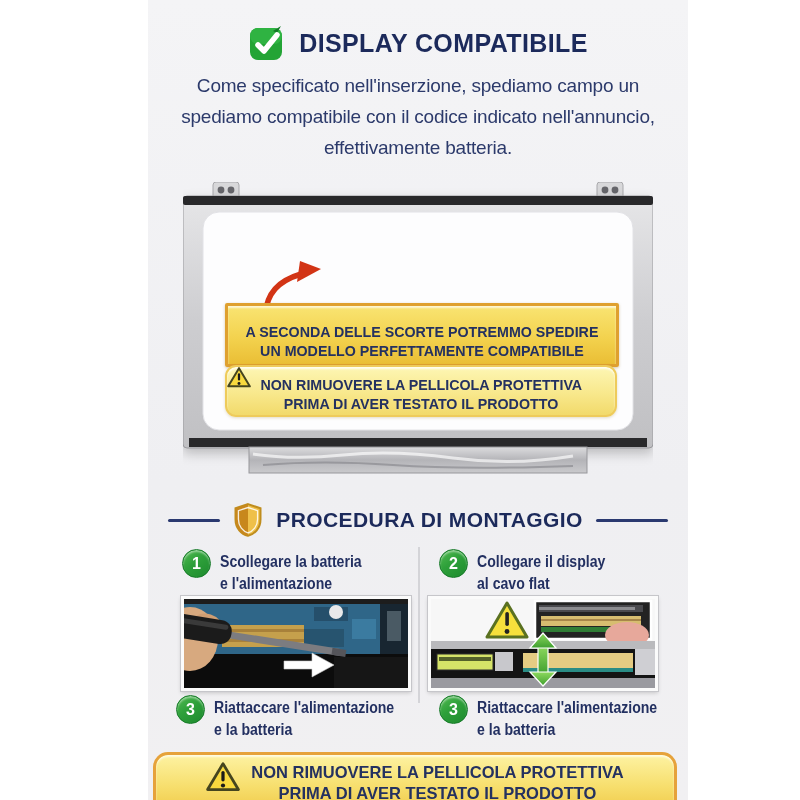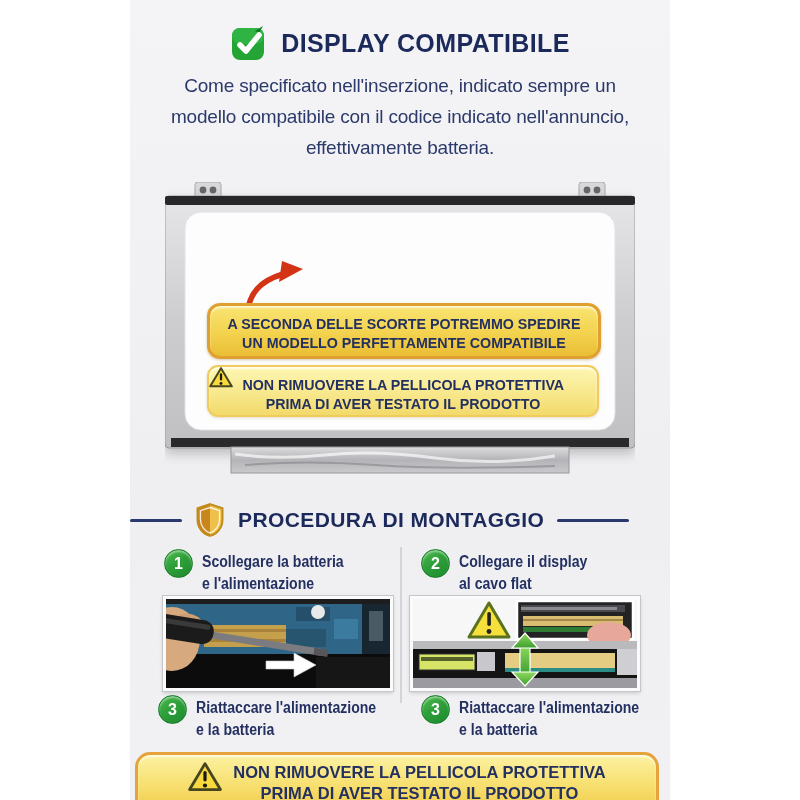--- a/index.html
+++ b/index.html
@@ -1,45 +1,45 @@
 <!DOCTYPE html>
 <html><head>
 <meta charset="utf-8">
 <style>
   html,body{margin:0;padding:0;background:#ffffff;}
   .canvas{position:relative;width:800px;height:800px;background:#ffffff;overflow:hidden;
           font-family:"Liberation Sans","DejaVu Sans",sans-serif;color:#22305e;}
-  .content{position:absolute;left:130px;top:0;width:540px;height:800px;
+  .content{position:absolute;left:148px;top:0;width:540px;height:800px;
            background:linear-gradient(180deg,#f4f4f6 0%,#efeff2 60%,#f1f0f2 100%);}
 
   
   .header{position:absolute;top:24px;left:0;width:540px;display:flex;align-items:center;justify-content:center;gap:13px;}
   .title{font-size:25px;font-weight:bold;color:#1c2a5b;letter-spacing:.4px;}
 
   
   .para{position:absolute;top:74px;left:0;width:540px;text-align:center;
         font-size:19px;line-height:24px;color:#2c3a6b;letter-spacing:-.2px;}
   .para div{margin-bottom:7px;}
 
   
   .panel{position:absolute;left:35px;top:182px;width:470px;height:296px;}
   .panel svg{position:absolute;left:0;top:0;}
   .lbl{position:absolute;left:42px;width:388px;text-align:center;
        font-weight:bold;color:#243160;font-size:15px;line-height:19px;}
   .lbl .line{white-space:nowrap;transform:scaleX(.95);transform-origin:50% 50%;}
-  .lbl-stock{top:121px;height:42px;padding-top:8px;border:3px solid #dfa02f;border-radius:13px;
+  .lbl-stock{top:121px;height:42px;padding-top:16px;border:3px solid #dfa02f;border-radius:2px;
        background:linear-gradient(180deg,#f9e472 0%,#f3d24e 55%,#eabe35 100%);
        box-shadow:inset 0 2px 2px rgba(255,255,255,.7),0 1px 3px rgba(140,100,20,.35);}
   .lbl-film{top:183px;height:40px;padding-top:8px;border:2px solid #eecb5b;border-radius:11px;
        background:linear-gradient(180deg,#fdf6b4 0%,#f8e88c 55%,#f2da6b 100%);
        box-shadow:inset 0 2px 2px rgba(255,255,255,.8),0 1px 3px rgba(150,120,30,.25);}
   .lbl-film .line1-wrap{display:flex;align-items:center;justify-content:center;gap:7px;}
 
   
-  .section-head{position:absolute;top:502px;left:0;width:540px;display:flex;align-items:center;gap:13px;}
+  .section-head{position:absolute;top:502px;left:0;width:540px;display:flex;align-items:center;justify-content:center;gap:13px;}
   .rule{height:3px;background:#2a3970;border-radius:2px;}
   .rule-left{width:52px;}
   .rule-right{width:72px;}
   .section-title{font-size:21px;font-weight:bold;color:#1c2a5b;letter-spacing:.4px;}
 
   
   .steps{position:absolute;top:545px;left:0;width:540px;height:200px;}
   .col-divider{position:absolute;left:270px;top:2px;width:2px;height:156px;background:#d4d4d8;}
   .step{position:absolute;display:flex;align-items:flex-start;gap:9px;}
   .step-num{width:27px;height:27px;border-radius:50%;flex:0 0 27px;
@@ -69,22 +69,22 @@
       <svg width="38" height="38" viewBox="0 0 38 38">
         <rect x="2" y="4" width="32" height="32" rx="8" fill="#23a435"></rect>
         <rect x="2" y="4" width="32" height="16" rx="8" fill="#2fb342"></rect>
         <path d="M33 2 L29 9 L25 7 Z" fill="#157a28"></path>
         <path d="M10 21 L16 27 L29 11" fill="none" stroke="#ffffff" stroke-width="5.5" stroke-linecap="round" stroke-linejoin="round"></path>
       </svg>
       <div class="title">DISPLAY COMPATIBILE</div>
     </div>
 
     <div class="para">
-      <div>Come specificato nell'inserzione, indicato sempre un</div>
-      <div>modello compatibile con il codice indicato nell'annuncio,</div>
+      <div>Come specificato nell'inserzione, spediamo campo un</div>
+      <div>spediamo compatibile con il codice indicato nell'annuncio,</div>
       <div>effettivamente batteria.</div>
     </div>
 
     <div class="panel">
       <svg width="470" height="296" viewBox="0 0 470 296">
         <defs>
           <linearGradient id="silv" x1="0" y1="0" x2="0" y2="1">
             <stop offset="0" stop-color="#e6e6e8"></stop>
               <stop offset=".5" stop-color="#cdcdd0"></stop>
               <stop offset="1" stop-color="#c0c0c3"></stop>

